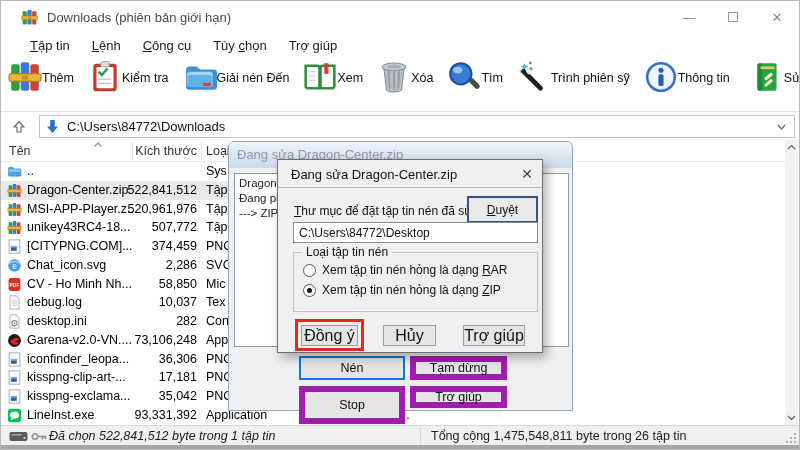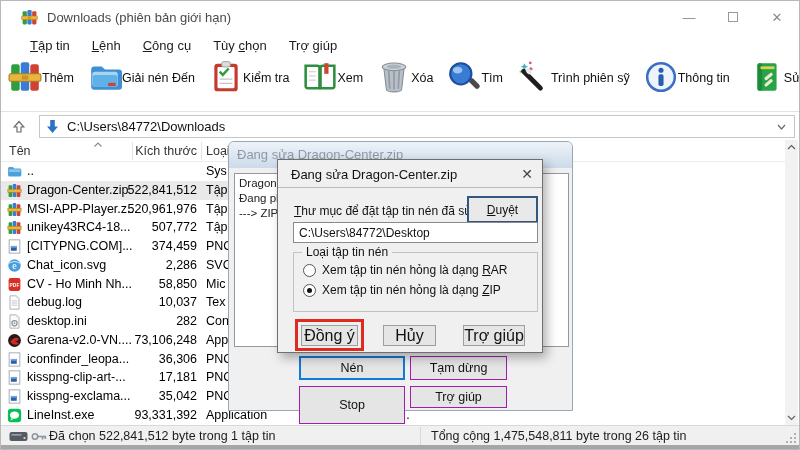--- a/index.html
+++ b/index.html
@@ -64,34 +64,34 @@
   
   .scrollbar { position:absolute; right:1px; top:139px; width:13px; height:285px; background:#f2f2f2; }
   .sb-arrow { position:absolute; left:0; width:13px; height:15px; display:flex; align-items:center; justify-content:center; }
   .sb-up { top:0; } .sb-down { bottom:0; }
 
   
   .statusbar { position:absolute; left:0; top:424px; width:100%; height:20px; background:#f0f0f0;
                border-top:1px solid #d9d9d9; font-size:12.5px; color:#1c1c1c; }
   .sb-drive { position:absolute; left:8px; top:5px; width:19px; height:11px; }
   .sb-key { position:absolute; left:30px; top:5px; width:16px; height:11px; }
-  .sb-left { position:absolute; left:48px; top:3px; }
+  .sb-left { position:absolute; left:48px; top:3px;font-style:italic; }
   .sb-div { position:absolute; left:419px; top:1px; width:1px; height:18px; background:#d9d9d9; }
   .sb-right { position:absolute; left:430px; top:3px; }
   .sb-grip { position:absolute; right:2px; bottom:2px; width:11px; height:11px; }
   .bottomstrip { position:absolute; left:0; top:444px; width:100%; height:6px; background:#a6a6a6; }
 
   
   .progress-dialog { position:absolute; left:227px; top:140px; width:345px; height:270px;
                      background:#f0f0f0; border:1px solid #96a7b8; border-radius:6px 6px 0 0; z-index:10; }
   .pd-title { height:26px; background:linear-gradient(#eef3f9,#ccdaea); border-radius:5px 5px 0 0;
               font-size:13px; color:#8e99a6; padding:5px 0 0 8px; }
   .pd-log { position:absolute; left:5px; top:31px; width:335px; height:174px; background:#fff;
             border:1px solid #8f9aa5; font-size:11.5px; color:#222; padding:2px 4px; line-height:15px; }
-  .pd-btn { position:absolute; height:24px; background:#e5e5e5; border:1px solid #a21caf;
+  .pd-btn { position:absolute; height:24px; background:#e5e5e5; border:6px solid #a21caf;
             font-size:12.5px; color:#111; display:flex; align-items:center; justify-content:center; }
   .pd-bg   { left:70px;  top:214px; width:106px; border:2px solid #0f7ad8; }
   .pd-pause{ left:181px; top:214px; width:97px; }
   .pd-stop { left:70px;  top:244px; width:106px; height:38px; }
   .pd-help { left:181px; top:244px; width:97px;  height:22px; }
 
   
   .repair-dialog { position:absolute; left:276px; top:158px; width:266px; height:194px;
                    background:#f0f0f0; border:1px solid #6f6f6f; box-shadow:4px 5px 10px rgba(0,0,0,.30); z-index:20; }
   .rd-title { position:relative; height:28px; border-bottom:1px solid #b9b9b9; }
@@ -156,37 +156,37 @@
             <rect x="3" y="4" width="8" height="25" rx="2" fill="#2f9e41"></rect>
             <rect x="12" y="2" width="8" height="27" rx="2" fill="#3a7bd5"></rect>
             <rect x="21" y="4" width="8" height="25" rx="2" fill="#cf4334"></rect>
             <rect x="1" y="13" width="30" height="7" rx="1.5" fill="#e8b63c" stroke="#a87b1e" stroke-width="1"></rect>
             <rect x="13" y="14.5" width="6" height="4" fill="#c89428"></rect>
           </svg></span>
         <span class="tlabel">Thêm</span>
       </div>
       <div class="tool-btn">
         <span class="ticon"><svg width="100%" height="100%" viewBox="0 0 32 32">
-            <path d="M3 9 q0-3 3-3 h7 l3 3 h13 q3 0 3 3 v13 q0 3-3 3 H6 q-3 0-3-3 z" fill="#3f8fd4"></path>
-            <rect x="4" y="11" width="24" height="14" rx="2.5" fill="#a8d4f2"></rect>
-            <rect x="4.5" y="14" width="23" height="11" rx="2" fill="#5fb2e8"></rect>
-            <rect x="19" y="21.5" width="7" height="3" fill="#cf4334"></rect>
-          </svg></span>
-        <span class="tlabel">Giải nén Đến</span>
-      </div>
-      <div class="tool-btn">
-        <span class="ticon"><svg width="100%" height="100%" viewBox="0 0 32 32">
             <rect x="5" y="3.5" width="22" height="26" rx="3" fill="#c23b2e"></rect>
             <rect x="8" y="6.5" width="16" height="20" rx="1" fill="#fff"></rect>
             <rect x="12" y="1.5" width="8" height="5" rx="1.5" fill="#dcdcdc" stroke="#999" stroke-width="0.8"></rect>
             <path d="M10 11 l3 3 l5.5-6" stroke="#2f9e41" stroke-width="2.4" fill="none"></path>
             <line x1="10" y1="18" x2="22" y2="18" stroke="#c4c4c4" stroke-width="1.2"></line>
             <line x1="10" y1="22" x2="22" y2="22" stroke="#c4c4c4" stroke-width="1.2"></line>
           </svg></span>
         <span class="tlabel">Kiểm tra</span>
+      </div>
+      <div class="tool-btn">
+        <span class="ticon"><svg width="100%" height="100%" viewBox="0 0 32 32">
+            <path d="M3 9 q0-3 3-3 h7 l3 3 h13 q3 0 3 3 v13 q0 3-3 3 H6 q-3 0-3-3 z" fill="#3f8fd4"></path>
+            <rect x="4" y="11" width="24" height="14" rx="2.5" fill="#a8d4f2"></rect>
+            <rect x="4.5" y="14" width="23" height="11" rx="2" fill="#5fb2e8"></rect>
+            <rect x="19" y="21.5" width="7" height="3" fill="#cf4334"></rect>
+          </svg></span>
+        <span class="tlabel">Giải nén Đến</span>
       </div>
       <div class="tool-btn">
         <span class="ticon"><svg width="100%" height="100%" viewBox="0 0 32 32">
             <path d="M2.5 5.5 h11 q2 0 2 2 v19 h-11 q-2 0-2-2 z" fill="#fff" stroke="#2f8e3f" stroke-width="2.4"></path>
             <path d="M29.5 5.5 h-11 q-2 0-2 2 v19 h11 q2 0 2-2 z" fill="#fff" stroke="#2f8e3f" stroke-width="2.4"></path>
             <rect x="20" y="3" width="4" height="10" fill="#cf4334"></rect>
             <line x1="5.5" y1="11" x2="12" y2="11" stroke="#cfd6cf" stroke-width="1.2"></line>
             <line x1="5.5" y1="15" x2="12" y2="15" stroke="#cfd6cf" stroke-width="1.2"></line>
             <line x1="5.5" y1="19" x2="12" y2="19" stroke="#cfd6cf" stroke-width="1.2"></line>
           </svg></span>

